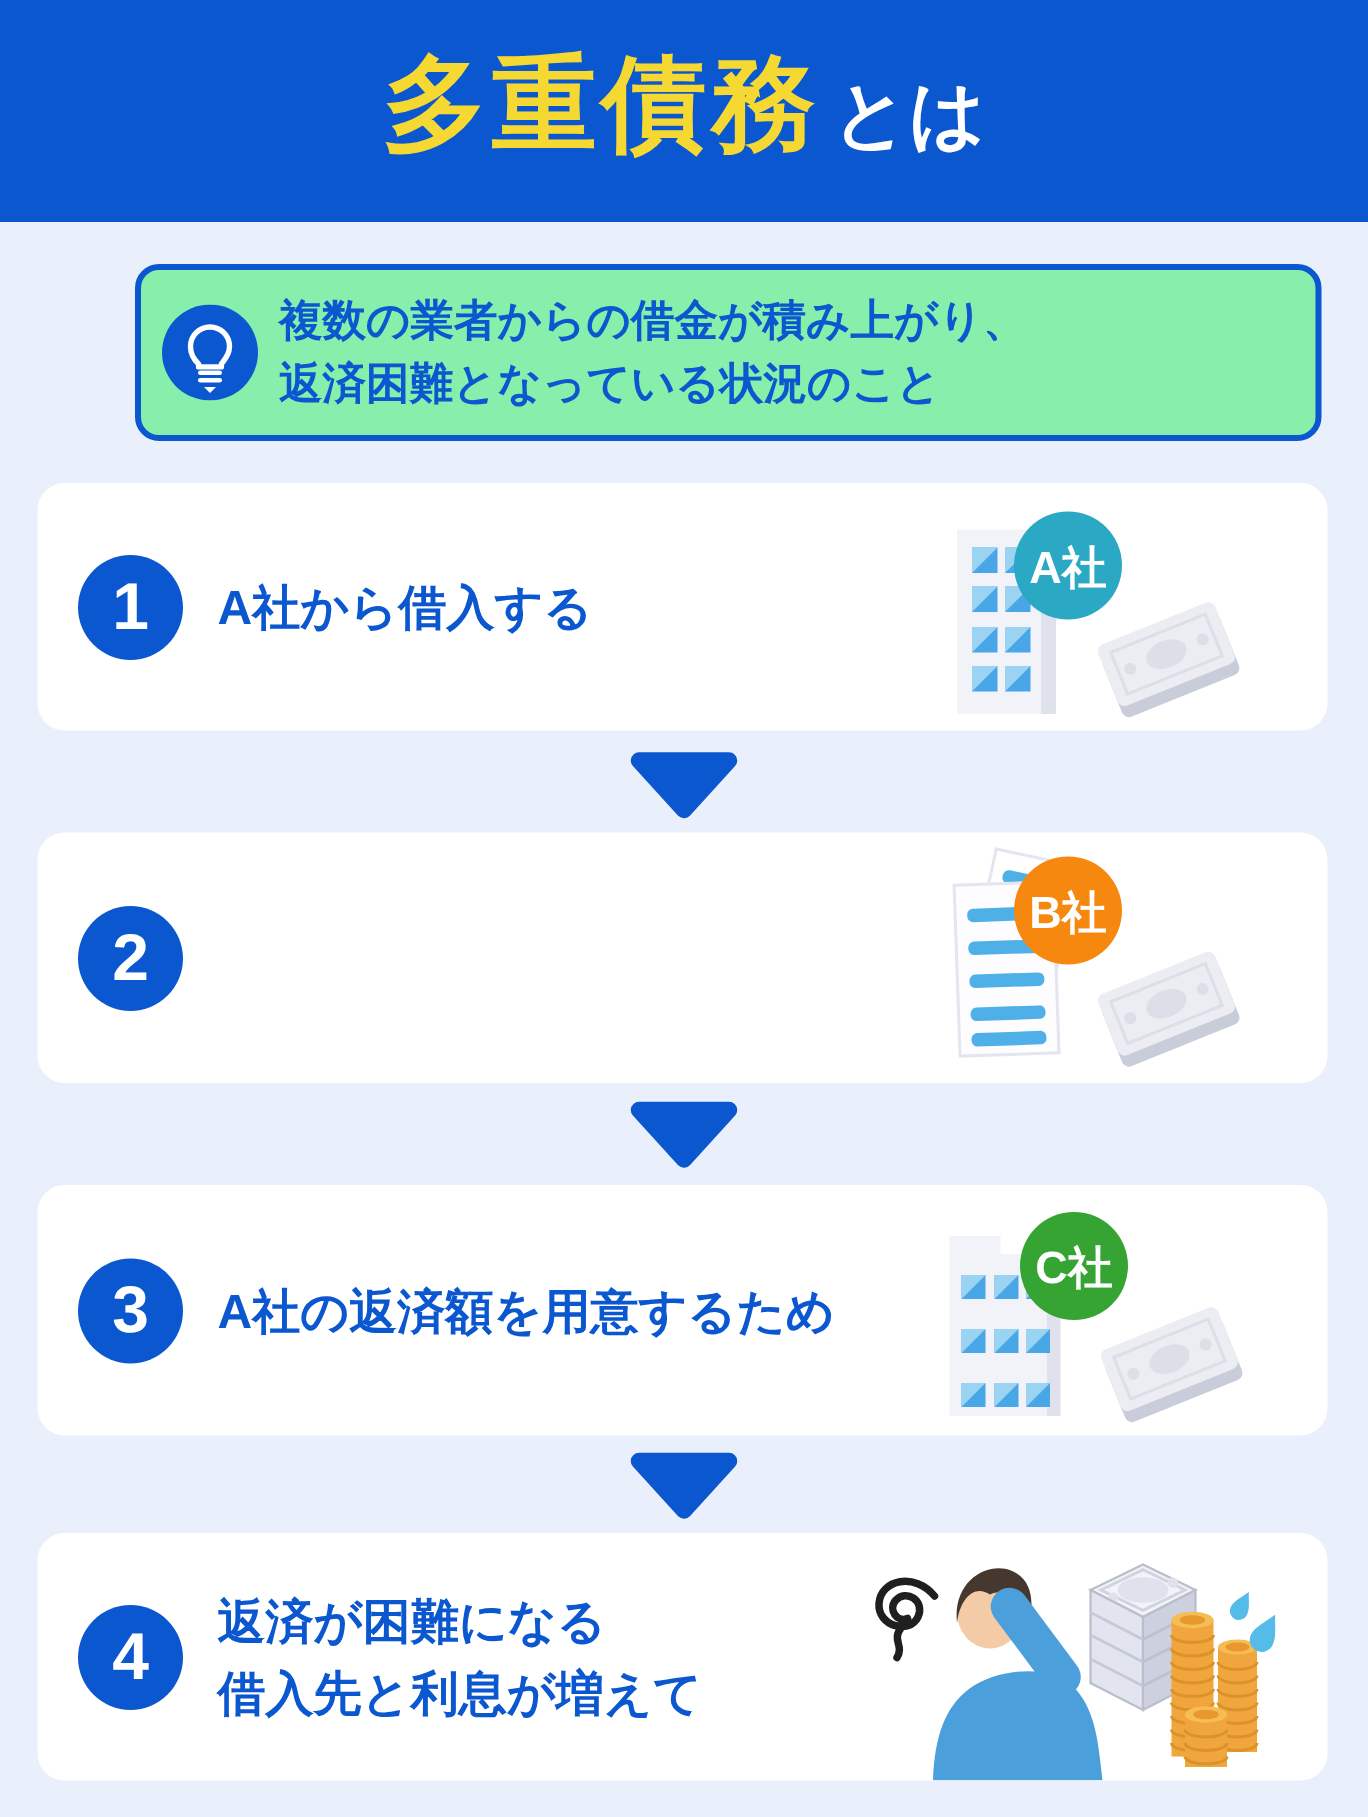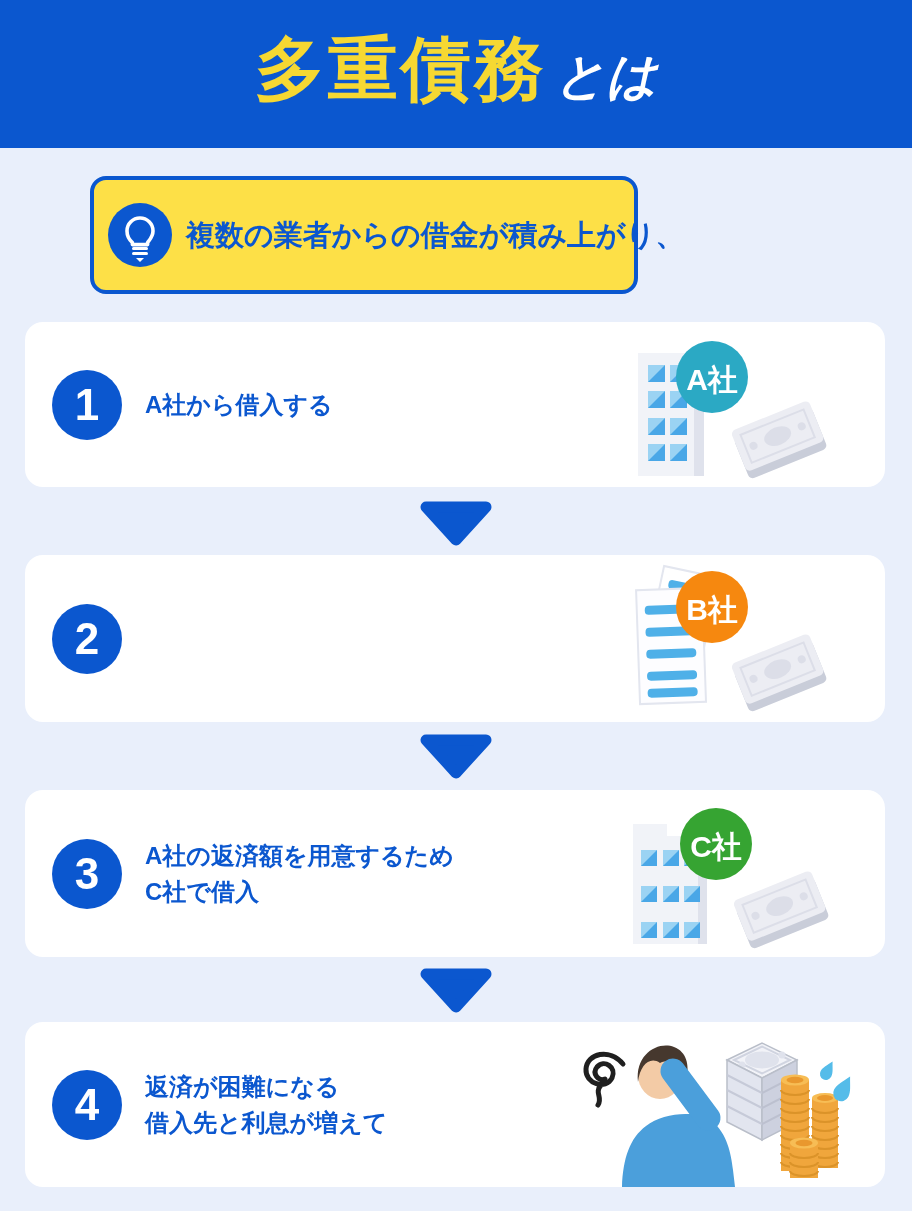--- a/index.html
+++ b/index.html
@@ -3,38 +3,38 @@
 <meta charset="utf-8">
 <style>
   html,body{margin:0;padding:0;background:#e9effb;}
   .page{position:relative;width:912px;height:1211px;background:#e9effb;overflow:hidden;
         font-family:"Liberation Sans",sans-serif;font-weight:bold;}
   
   .header{position:absolute;left:0;top:0;width:912px;height:148px;background:#0b57cf;
           display:flex;align-items:baseline;justify-content:center;}
   .header-inner{display:flex;align-items:baseline;margin-top:34px;}
   .t-main{color:#f6d832;font-size:70px;letter-spacing:3px;line-height:1;}
-  .t-sub{color:#ffffff;font-size:50px;margin-left:8px;line-height:1;font-style:italic;}
-  
-  .callout{position:absolute;left:90px;top:176px;width:548px;height:118px;box-sizing:border-box;
-           background:#fde047;border:4px solid #0b57cf;border-radius:16px;
+  .t-sub{color:#ffffff;font-size:50px;margin-left:8px;line-height:1;}
+  
+  .callout{position:absolute;left:90px;top:176px;width:791px;height:118px;box-sizing:border-box;
+           background:#86efac;border:4px solid #0b57cf;border-radius:16px;
            display:flex;align-items:center;padding:0 8px 0 14px;}
   .bulb{flex:0 0 64px;width:64px;height:64px;}
   .callout-text{color:#0b57cf;font-size:29px;line-height:1.45;margin-left:14px;white-space:nowrap;}
   
   .card{position:absolute;left:25px;width:860px;background:#ffffff;border-radius:18px;}
   .c1{top:322px;height:165px;}
   .c2{top:555px;height:167px;}
   .c3{top:790px;height:167px;}
   .c4{top:1022px;height:165px;}
   .num{position:absolute;left:27px;top:50%;transform:translateY(-50%);
        width:70px;height:70px;border-radius:50%;background:#0b57cf;color:#ffffff;
        display:flex;align-items:center;justify-content:center;font-size:44px;}
   .txt{position:absolute;left:120px;top:50%;transform:translateY(-50%);
-       color:#0b57cf;font-size:24px;line-height:1.5;white-space:nowrap;}
+       color:#0b57cf;font-size:32px;line-height:1.5;white-space:nowrap;}
   .illu{position:absolute;left:595px;top:12px;width:230px;height:142px;overflow:visible;}
   .illu4{position:absolute;left:535px;top:16px;width:330px;height:149px;}
   .card-clip{position:absolute;inset:0;border-radius:18px;overflow:hidden;}
   
   .arrow{position:absolute;left:417px;width:78px;height:46px;}
   .a1{top:500px;} .a2{top:733px;} .a3{top:967px;}
 </style>
 </head>
 <body>
 
@@ -50,20 +50,21 @@
   <div class="callout">
     <svg class="bulb" viewBox="0 0 64 64">
       <circle cx="32" cy="32" r="32" fill="#0b57cf"></circle>
       <path d="M32,15 a13,13 0 0 1 13,13 c0,5.5 -3.2,8.6 -5.4,11.6 l0,2 h-15.2 l0,-2 C22.2,37.6 19,34.5 19,28 a13,13 0 0 1 13,-13 Z" fill="none" stroke="#ffffff" stroke-width="3.6" stroke-linejoin="round"></path>
       <line x1="25.5" y1="45.5" x2="38.5" y2="45.5" stroke="#ffffff" stroke-width="3" stroke-linecap="round"></line>
       <line x1="25.5" y1="50.5" x2="38.5" y2="50.5" stroke="#ffffff" stroke-width="3" stroke-linecap="round"></line>
       <path d="M28,55 h8 l-4,4 Z" fill="#ffffff"></path>
     </svg>
     <div class="callout-text">
       <div>複数の業者からの借金が積み上がり、</div>
+      <div>返済困難となっている状況のこと</div>
     </div>
   </div>
 
   <div class="card c1">
     <div class="num">1</div>
     <div class="txt">
       <div>A社から借入する</div>
     </div>
     <svg class="illu" viewBox="0 0 230 142">
       <g>
@@ -140,21 +141,20 @@
   </div>
 
   <svg class="arrow a2" viewBox="0 0 78 46">
     <path d="M9,7 L69,7 L39,40 Z" fill="#0b57cf" stroke="#0b57cf" stroke-width="11" stroke-linejoin="round"></path>
   </svg>
 
   <div class="card c3">
     <div class="num">3</div>
     <div class="txt">
       <div>A社の返済額を用意するため</div>
-      <div>C社で借入</div>
     </div>
     <svg class="illu" viewBox="0 0 230 142">
       <g>
         <path d="M13,22 H47 V34 H78 V142 H13 Z" fill="#f1f3f8"></path>
         <rect x="78" y="34" width="9" height="108" fill="#dfe2ec"></rect>
         <g>
           <rect x="21" y="48" width="16" height="16" fill="#49a7e7"></rect>
             <path d="M21,48 h16 l-16,16 Z" fill="#9bd3f3"></path>
           <rect x="43" y="48" width="16" height="16" fill="#49a7e7"></rect>
             <path d="M43,48 h16 l-16,16 Z" fill="#9bd3f3"></path>

